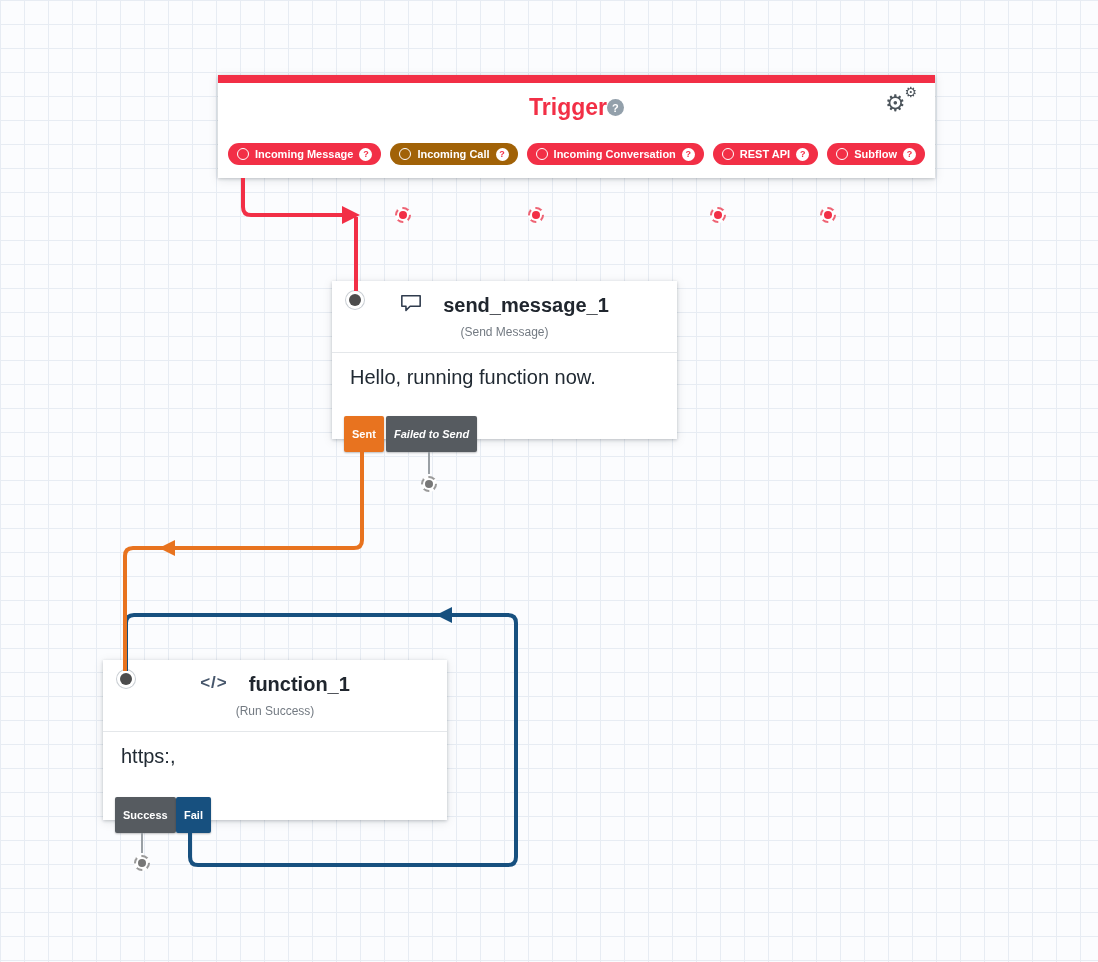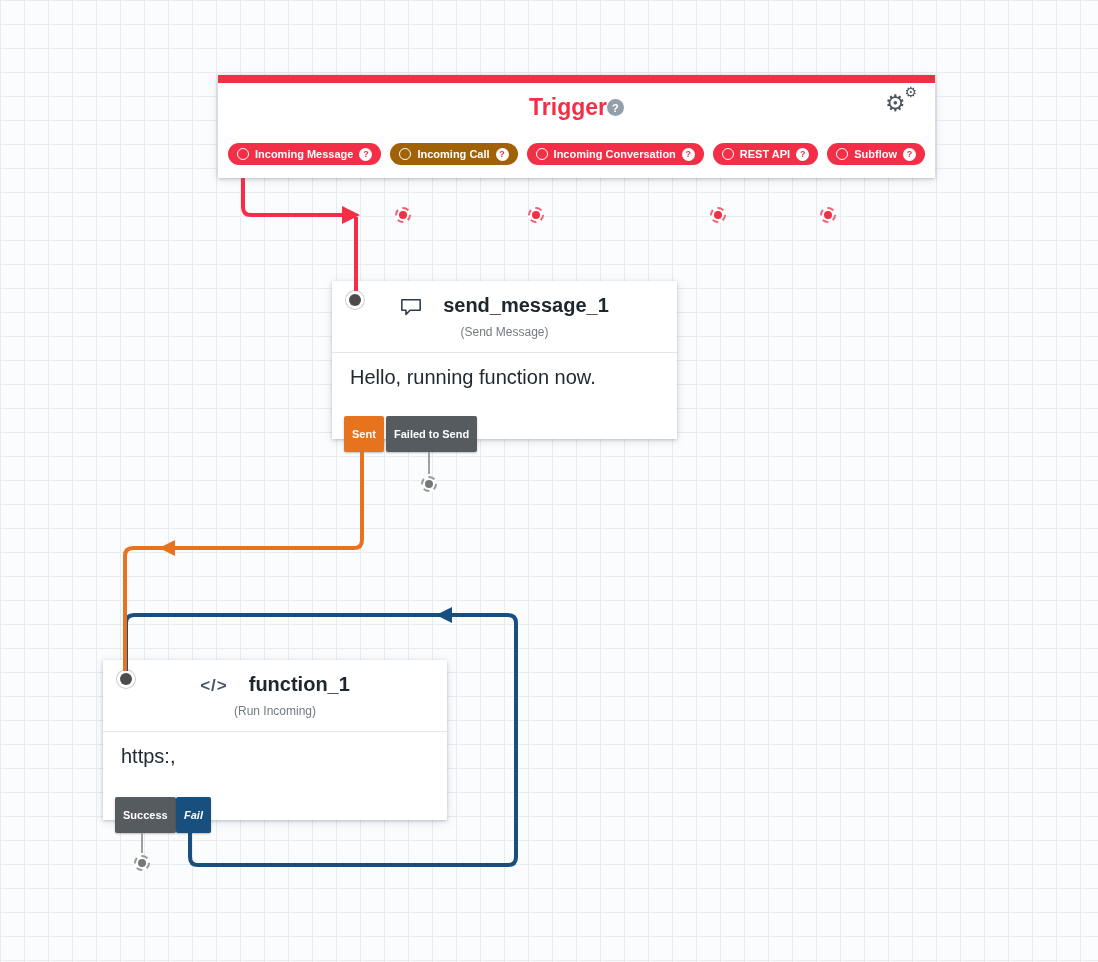--- a/index.html
+++ b/index.html
@@ -41,31 +41,31 @@
     width:13px;height:13px;border-radius:50%;background:#fff;flex:none;
     font-size:9px;font-weight:700;display:flex;align-items:center;justify-content:center;
   }
   
   .w-send{left:332px;top:281px;width:345px;height:158px;}
   .w-func{left:103px;top:660px;width:344px;height:160px;}
   .in-dot{
     position:absolute;left:17px;top:13px;width:12px;height:12px;border-radius:50%;
     background:#4c4c4c;box-shadow:0 0 0 3px #fff,0 0 0 4px #c9ced3;cursor:pointer;
   }
-  .widget-title{display:flex;align-items:flex-end;justify-content:center;gap:21px;padding-top:13px;font-size:20px;font-weight:600;color:#20262e;}
+  .widget-title{display:flex;align-items:flex-start;justify-content:center;gap:21px;padding-top:13px;font-size:20px;font-weight:600;color:#20262e;}
   .widget-type{text-align:center;font-size:12px;color:#737a82;margin-top:8px;padding-bottom:13px;border-bottom:1px solid #e4e7ea;}
   .widget-body{padding:13px 18px;font-size:20px;color:#212a33;}
   .code-icon{font-size:17px;font-weight:600;color:#46566b;letter-spacing:1px;}
   .tag{
     position:absolute;bottom:-13px;height:36px;display:flex;align-items:center;
     padding:0 8px;color:#fff;font-size:11px;font-weight:700;border-radius:2px;
     box-shadow:0 1px 2px rgba(0,0,0,.25);cursor:pointer;white-space:nowrap;
   }
   .tag-sent{left:12px;}
-  .tag-failed{left:54px;}
+  .tag-failed{left:54px;font-style:italic;}
   .tag-success{left:12px;}
   .tag-fail{left:73px;}
   
   .port{
     position:absolute;width:12px;height:12px;border:2px dashed #9a9a9a;border-radius:50%;
     background:#fff;display:flex;align-items:center;justify-content:center;z-index:4;cursor:pointer;
   }
   .port-core{width:8px;height:8px;border-radius:50%;background:#777;}
   .port-red{border-color:#ee6475;}
   .port-red .port-core{background:#f22f46;}
@@ -159,21 +159,21 @@
 <div class="port p-failed">
     <span class="port-core"></span>
   </div>
 
 <div class="card w-func">
   <span class="in-dot"></span>
   <div class="widget-title">
     <span class="code-icon">&lt;/&gt;</span>
     <span>function_1</span>
   </div>
-  <div class="widget-type">(Run Incoming)</div>
+  <div class="widget-type">(Run Success)</div>
   <div class="widget-body">https:,</div>
   <div class="tag tag-success" style="background-color: rgb(86, 91, 96);">Success</div>
-  <div class="tag tag-fail" style="background-color: rgb(23, 80, 127); font-style: italic;">Fail</div>
+  <div class="tag tag-fail" style="background-color: rgb(23, 80, 127);">Fail</div>
 </div>
 
 <div class="port p-success">
     <span class="port-core"></span>
   </div>
 
 </body></html>

